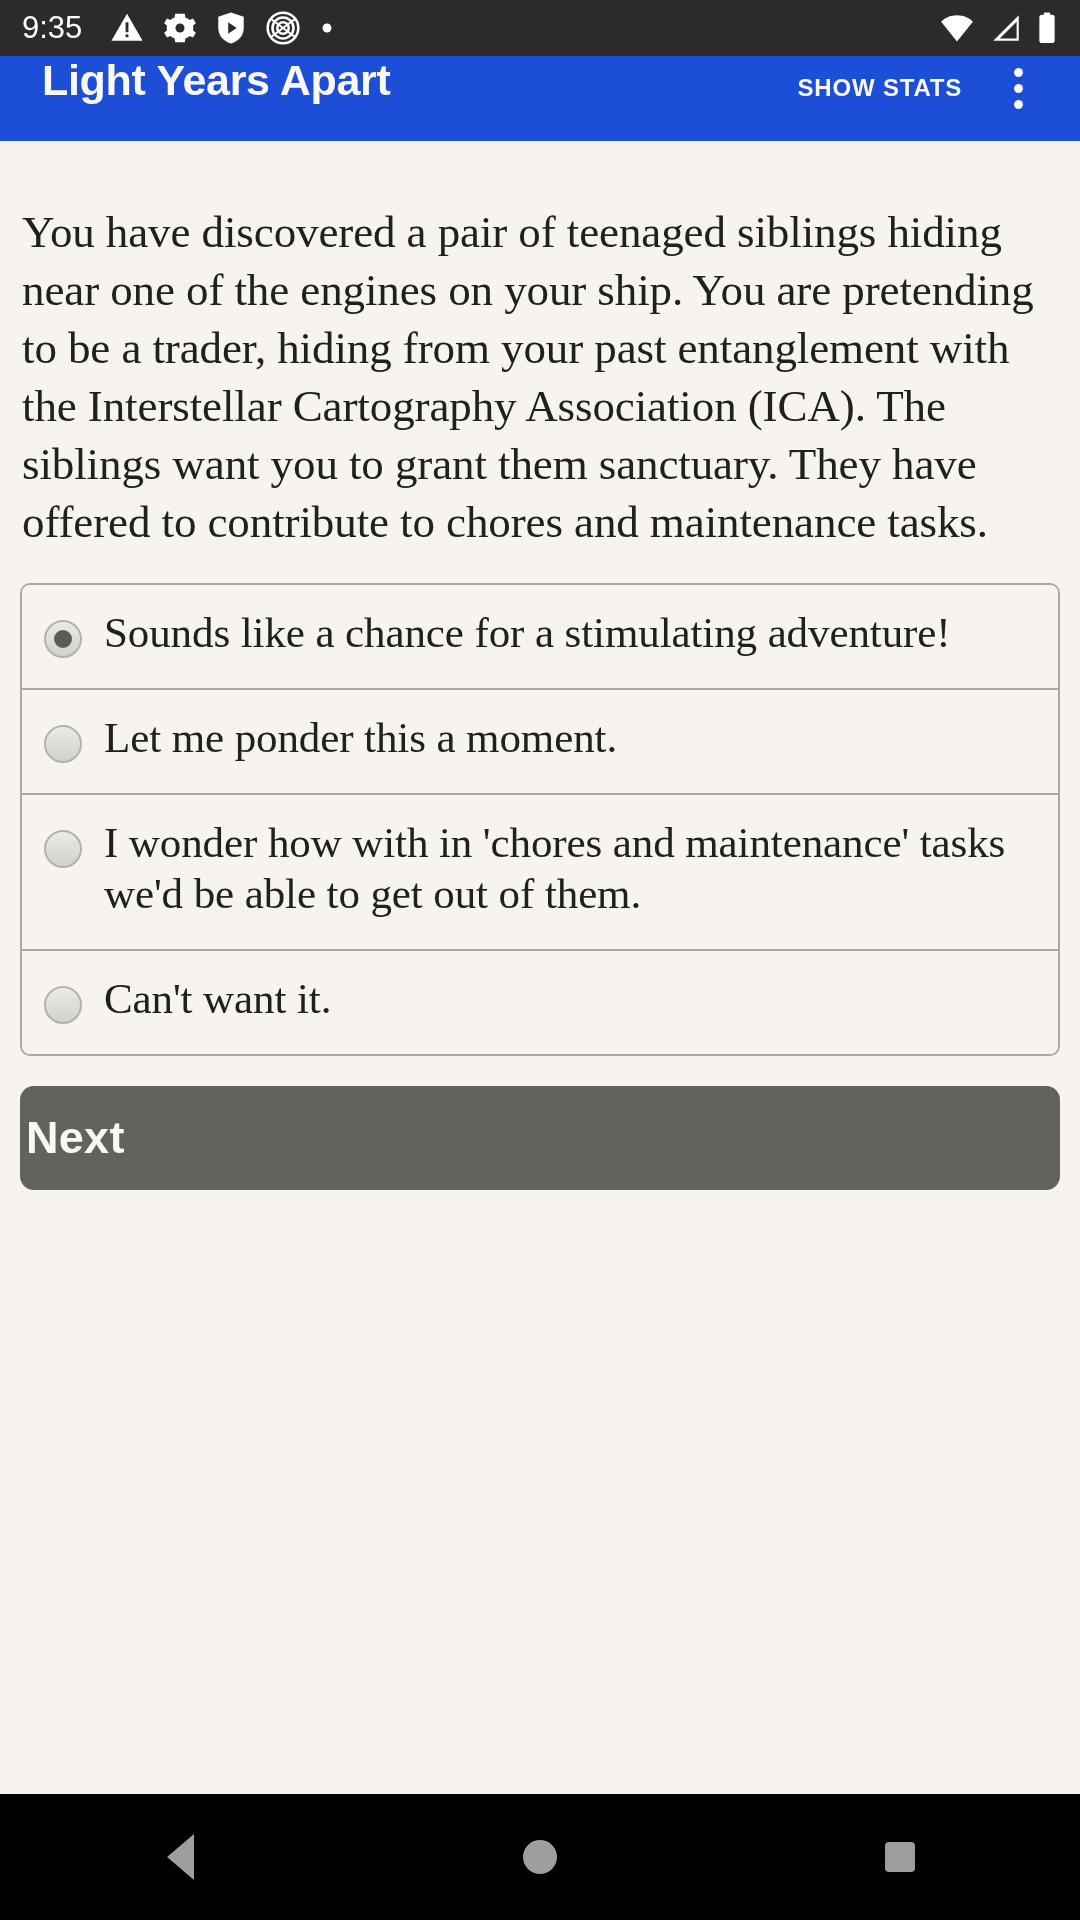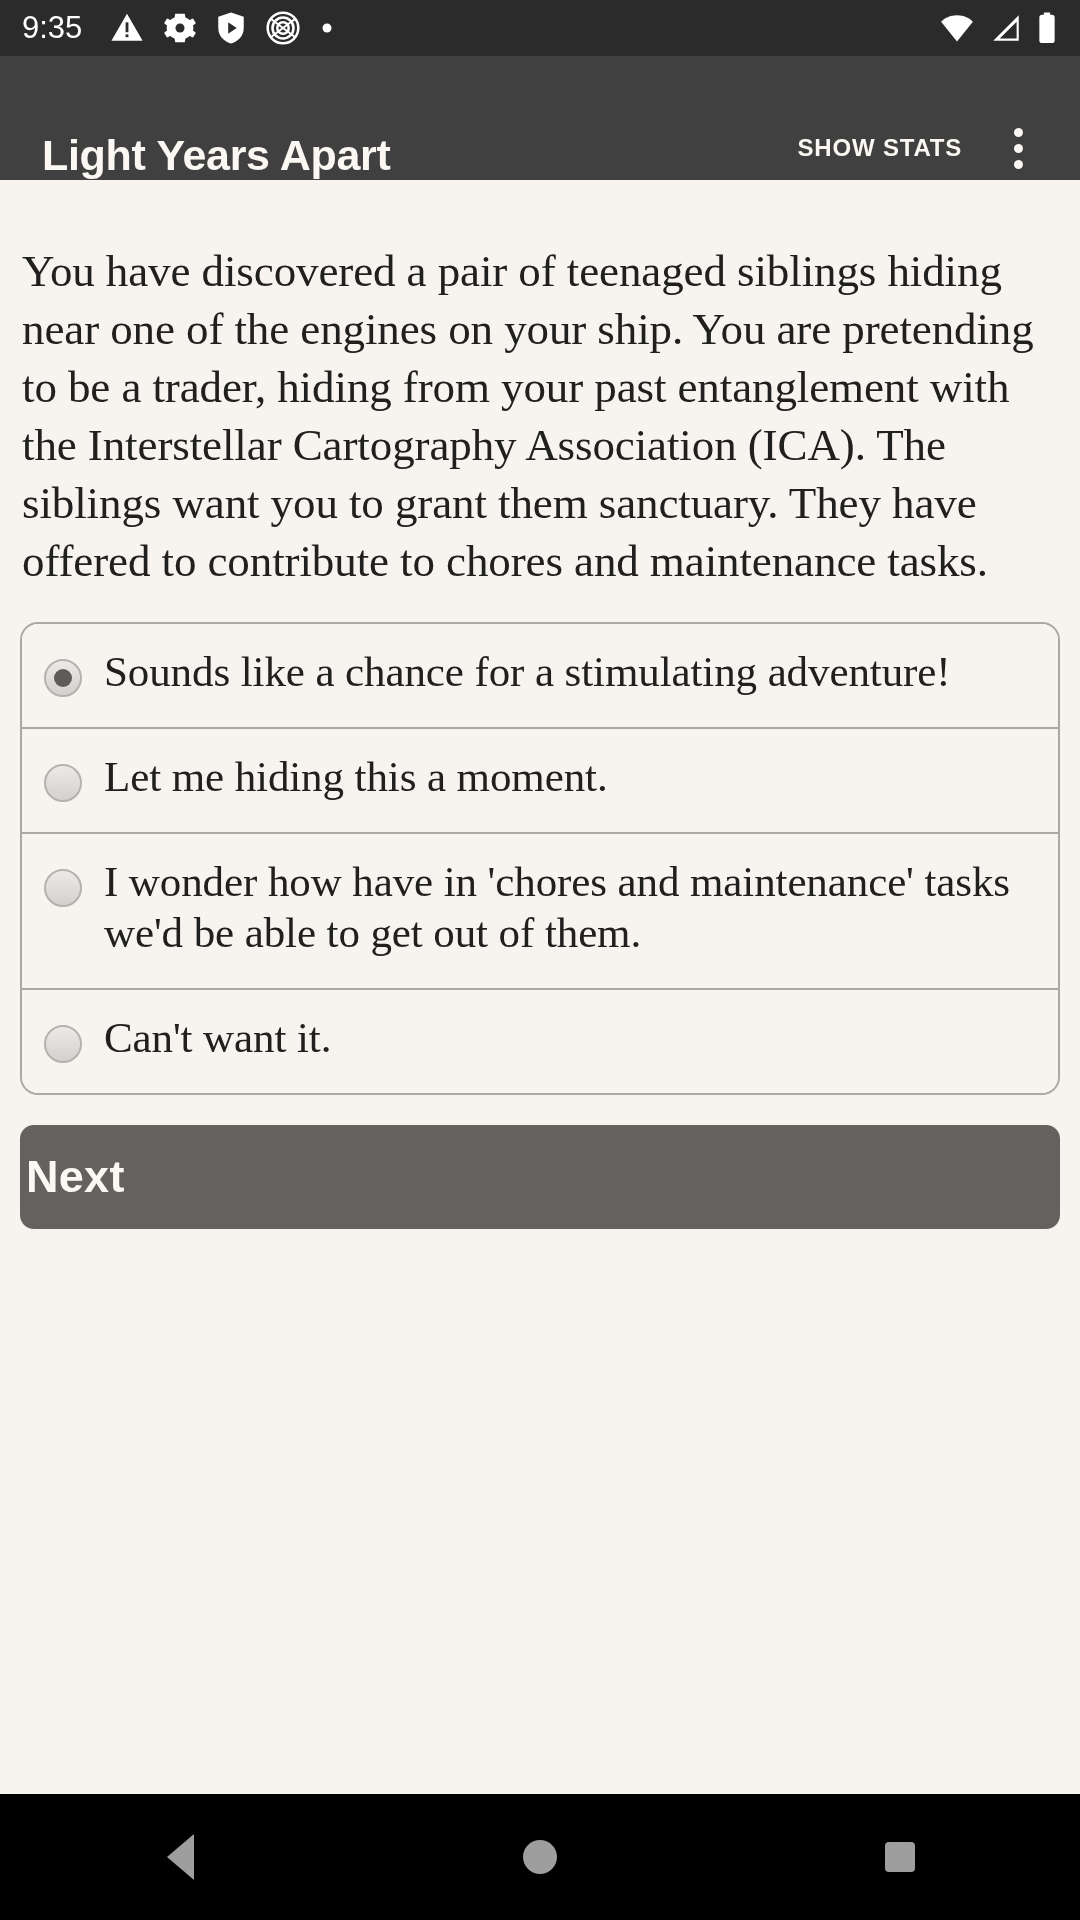--- a/index.html
+++ b/index.html
@@ -46,24 +46,24 @@
   .status-icons-right {
     margin-left: auto;
     display: flex;
     align-items: center;
     gap: 12px;
   }
   .sicon { display: block; }
 
   
   .app-bar {
-    height: 124px;
-    background: #404040;
-    display: flex;
-    align-items: flex-end;
+    height: 85px;
+    background: #1d4ed8;
+    display: flex;
+    align-items: flex-start;
     padding: 0 30px 0 42px;
     box-sizing: border-box;
     flex: none;
   }
   .app-title {
     color: #fbf8f3;
     font-family: "Liberation Sans", sans-serif;
     font-weight: bold;
     font-size: 43px;
     letter-spacing: -0.3px;
@@ -117,21 +117,21 @@
     line-height: 58px;
     letter-spacing: -0.1px;
     padding: 62px 2px 0 2px;
     margin: 0;
   }
 
   
   .options {
     margin-top: 32px;
     border: 2px solid #a9a8a4;
-    border-radius: 18px;
+    border-radius: 10px;
     background: #f7f4ef;
     overflow: hidden;
   }
   .option-row {
     display: flex;
     align-items: flex-start;
     padding: 26px 22px 30px 22px;
     border-bottom: 2px solid #a9a8a4;
     box-sizing: border-box;
     background: #f7f4ef;
@@ -292,26 +292,26 @@
 
     <div class="options">
 
       <div class="option-row">
         <span class="radio checked"></span>
         <span class="option-label">Sounds like a chance for a stimulating adventure!</span>
       </div>
 
       <div class="option-row">
         <span class="radio"></span>
-        <span class="option-label">Let me hiding this a moment.</span>
+        <span class="option-label">Let me ponder this a moment.</span>
       </div>
 
       <div class="option-row">
         <span class="radio"></span>
-        <span class="option-label">I wonder how have in 'chores and maintenance' tasks we'd be able to get out of them.</span>
+        <span class="option-label">I wonder how with in 'chores and maintenance' tasks we'd be able to get out of them.</span>
       </div>
 
       <div class="option-row">
         <span class="radio"></span>
         <span class="option-label">Can't want it.</span>
       </div>
 
     </div>
 
     <button class="next-btn">

